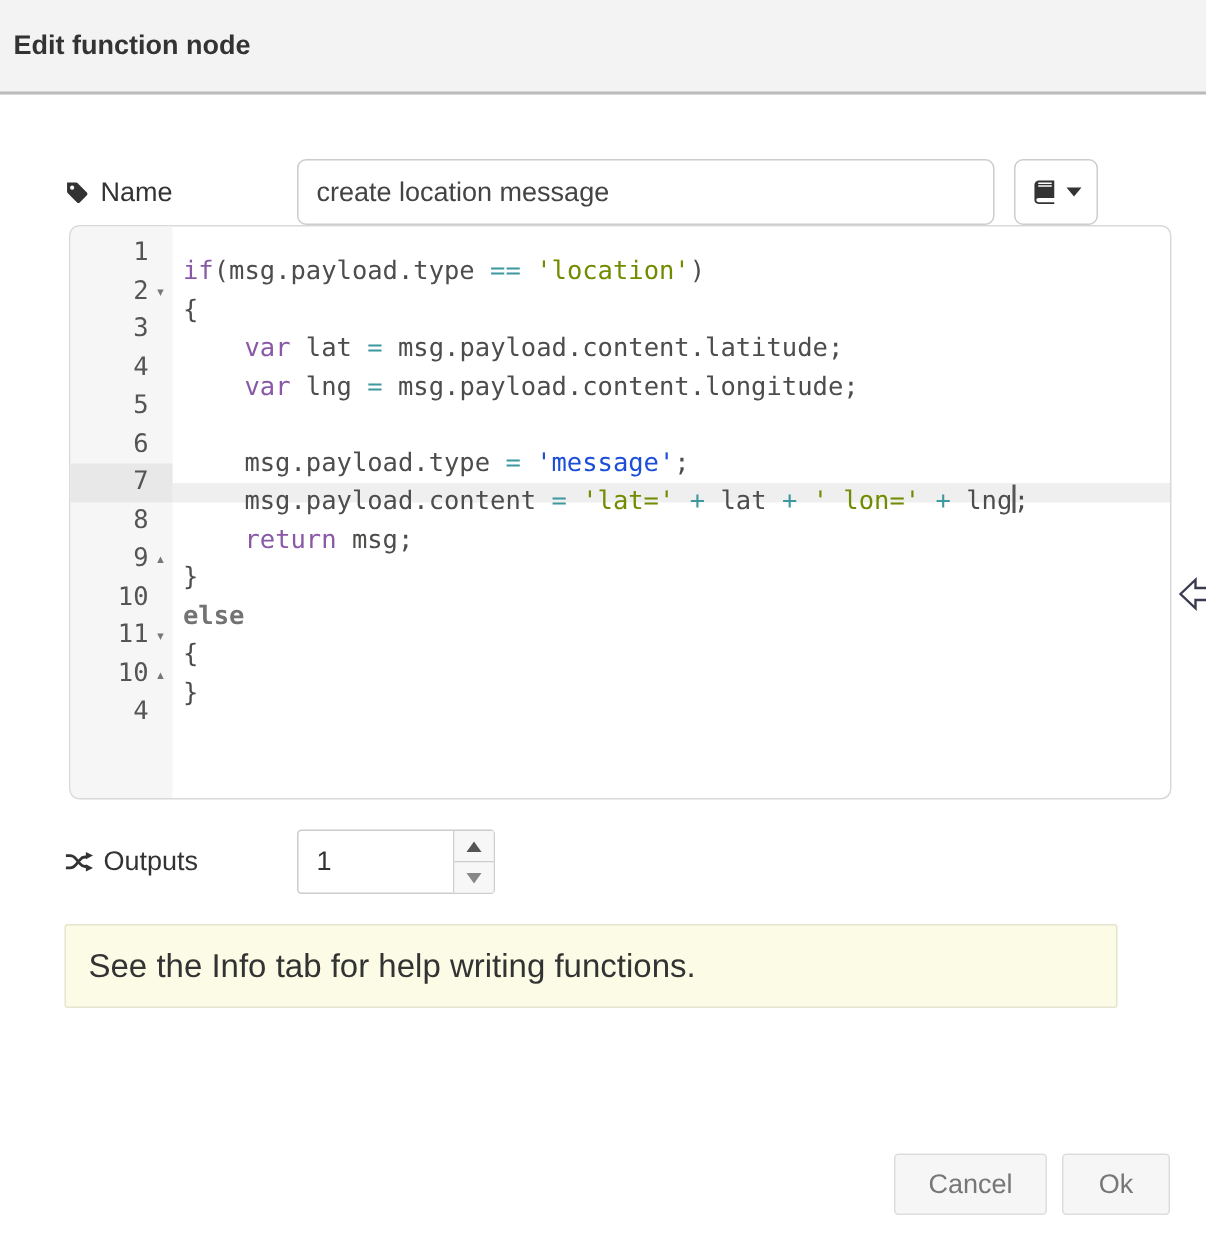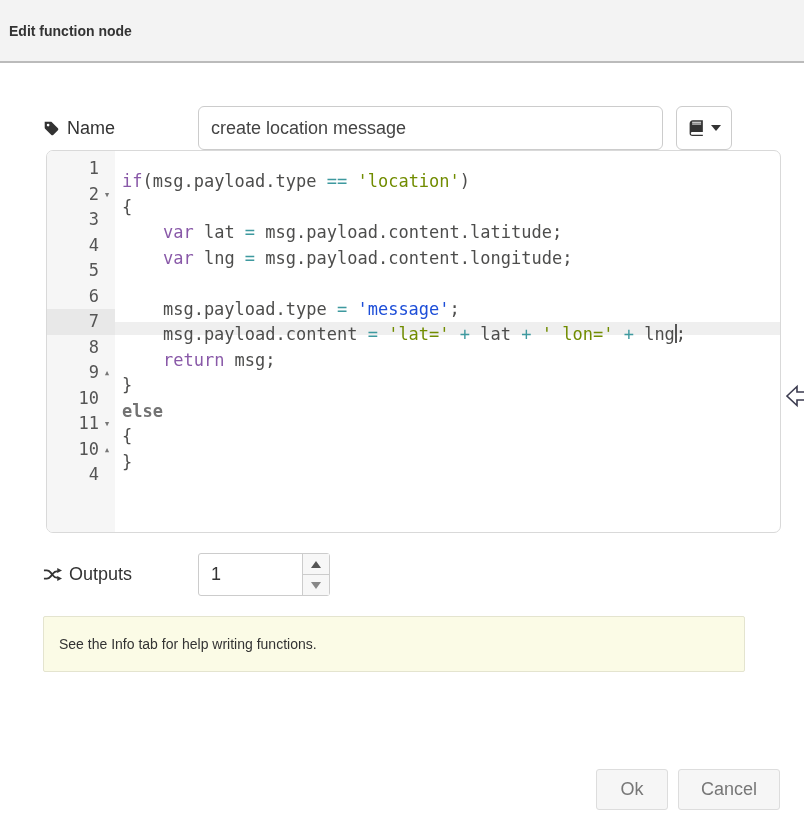--- a/index.html
+++ b/index.html
@@ -2,21 +2,21 @@
 <html><head>
 <meta charset="utf-8">
 <style>
   * { box-sizing: border-box; margin: 0; padding: 0; }
   html,body { width: 804px; height: 828px; background:#fff; overflow:hidden;
     font-family: "Liberation Sans", sans-serif; color:#333; }
   .dialog { position:relative; width:804px; height:828px; background:#fff; }
 
   .header { height:63px; background:#f3f3f3; border-bottom:2px solid #bbb;
     display:flex; align-items:center; padding-left:9px; }
-  .header .title { font-size:14px; font-weight:bold; color:#333; }
+  .header .title { font-size:18px; font-weight:bold; color:#333; }
 
   .body { padding:0 0 0 8px; }
 
   .form-row { display:flex; align-items:center; }
   .name-row { margin:43px 0 0 35px; }
   .field-label { display:flex; align-items:center; gap:7px; font-size:18px; color:#333; width:155px; }
   .field-label svg { flex:0 0 auto; }
 
   input.text-input { width:465px; height:44px; border:1px solid #ccc; border-radius:6px;
     font-size:18px; color:#444; padding:0 12px; outline:none;
@@ -56,21 +56,21 @@
   .spin-btn { flex:1; background:#f7f7f7; display:flex; align-items:center;
     justify-content:center; cursor:pointer; }
   .spin-btn.up { border-bottom:1px solid #ccc; }
   .tri-up { width:0;height:0;border-left:5px solid transparent;border-right:5px solid transparent;
     border-bottom:7px solid #555; }
   .tri-down { width:0;height:0;border-left:5px solid transparent;border-right:5px solid transparent;
     border-top:7px solid #888; }
 
   .info-box { margin:20px 0 0 35px; width:702px; height:56px; background:#fbfbe6;
     border:1px solid #e4e4cf; border-radius:2px; display:flex; align-items:center;
-    padding-left:15px; font-size:14px; color:#333; }
+    padding-left:15px; font-size:22px; color:#333; }
 
   .footer { position:absolute; right:24px; top:769px; display:flex; gap:10px; }
   .btn { height:41px; background:#f6f6f6; border:1px solid #ddd; border-radius:3px;
     font-size:18px; color:#777; font-family:"Liberation Sans", sans-serif;
     cursor:pointer; padding:0 22px; }
   .btn-ok { width:72px; padding:0; }
 
   .mouse-cursor { position:absolute; left:786px; top:384px; z-index:5; pointer-events:none; }
 
   .icon { display:inline-flex; }
@@ -229,22 +229,22 @@
           </div>
         </div>
       </div>
     </div>
 
     <div class="info-box">
       <span>See the Info tab for help writing functions.</span>
     </div>
 
     <div class="footer">
+      <button class="btn">Cancel</button>
       <button class="btn btn-ok">Ok</button>
-      <button class="btn">Cancel</button>
     </div>
 
   </div>
 
   <div class="mouse-cursor">
     <svg width="24" height="26" viewBox="0 0 24 26">
       <polygon points="1,12 11,2.5 11,8 21,8 21,16 11,16 11,21.5" fill="#fff" stroke="#3b3b4f" stroke-width="1.6" stroke-linejoin="miter"></polygon>
     </svg>
   </div>
 

